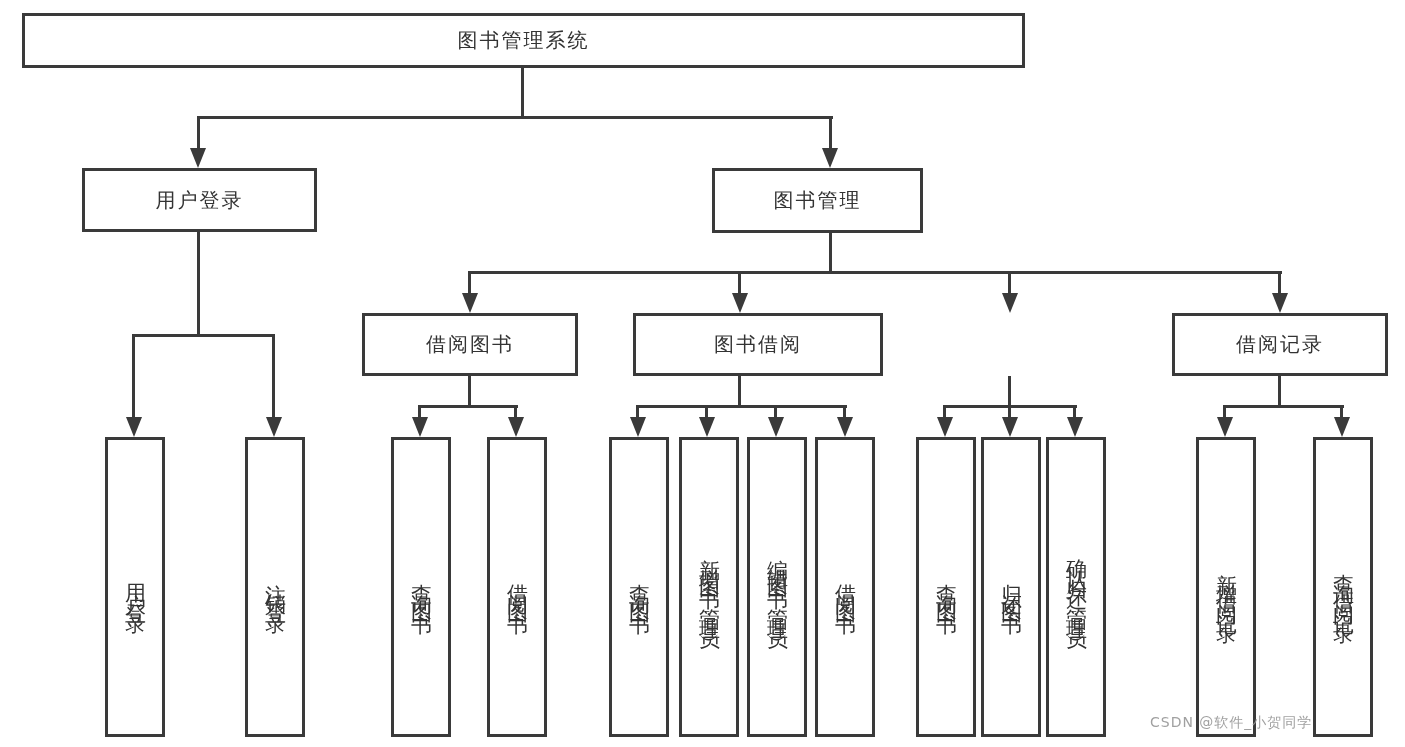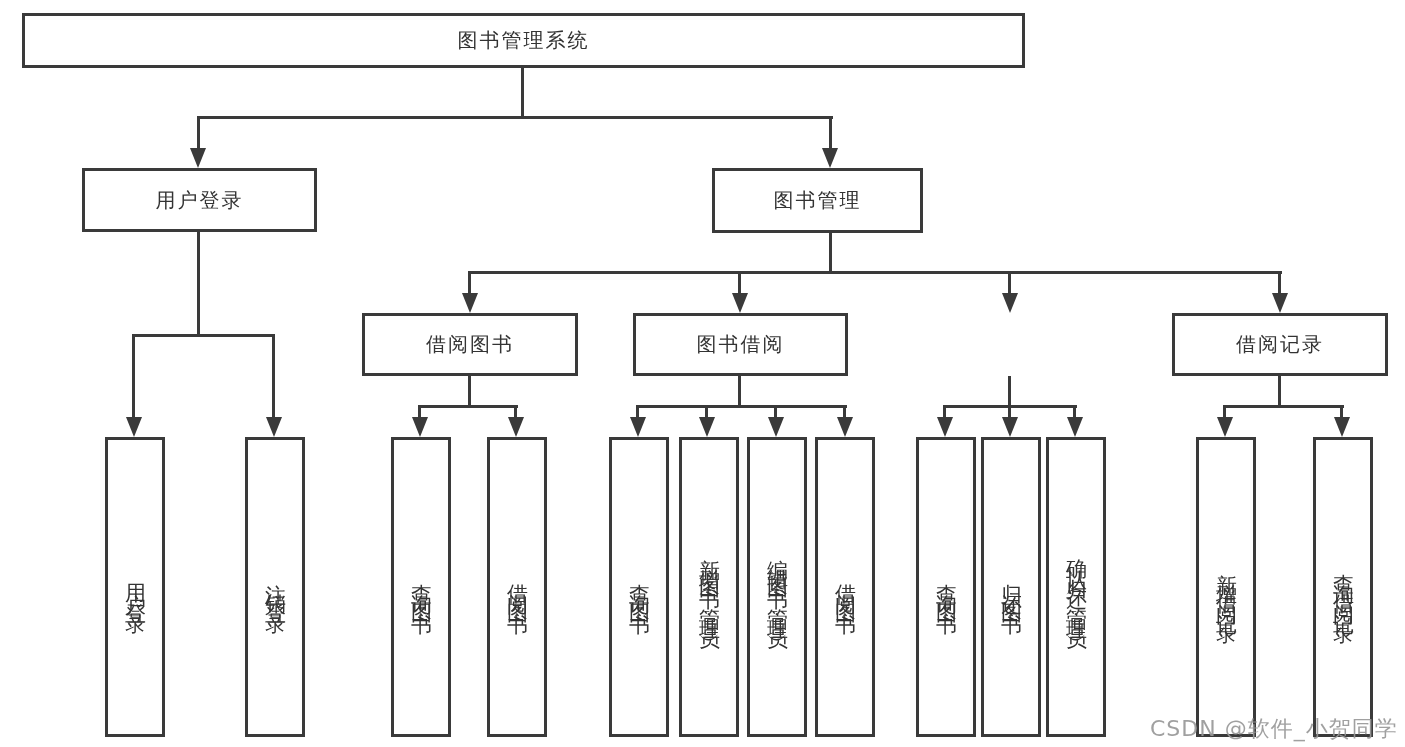--- a/index.html
+++ b/index.html
@@ -25,21 +25,21 @@
   }
   .vl{position:absolute;width:3px;background:#3a3a3a;z-index:1;}
   .hl{position:absolute;height:3px;background:#3a3a3a;z-index:1;}
   .ah{
     position:absolute;width:0;height:0;z-index:1;
     border-left:8px solid transparent;border-right:8px solid transparent;
     border-top:20px solid #3a3a3a;
   }
   .wm{
     position:absolute;left:1150px;top:714px;z-index:5;
-    color:rgba(152,152,152,0.92);font-size:22px;letter-spacing:1px;white-space:nowrap;
+    color:rgba(152,152,152,0.92);font-size:14px;letter-spacing:1px;white-space:nowrap;
   }
 </style>
 </head>
 <body>
 
 <div class="stage">
 
   <div class="box" style="left:22px;top:13px;width:1003px;height:55px;">
     <span>图书管理系统</span>
   </div>
@@ -49,21 +49,21 @@
   </div>
 
   <div class="box" style="left:712px;top:168px;width:211px;height:65px;">
     <span>图书管理</span>
   </div>
 
   <div class="box" style="left:362px;top:313px;width:216px;height:63px;">
     <span>借阅图书</span>
   </div>
 
-  <div class="box" style="left:633px;top:313px;width:215px;height:63px;">
+  <div class="box" style="left:633px;top:313px;width:250px;height:63px;">
     <span>图书借阅</span>
   </div>
 
 
   <div class="box" style="left:1172px;top:313px;width:216px;height:63px;text-align:center;">
     <span>借阅记录</span>
   </div>
 
   <div class="leaf" style="left:105px;">
     <span class="vtext">用户登录</span>

